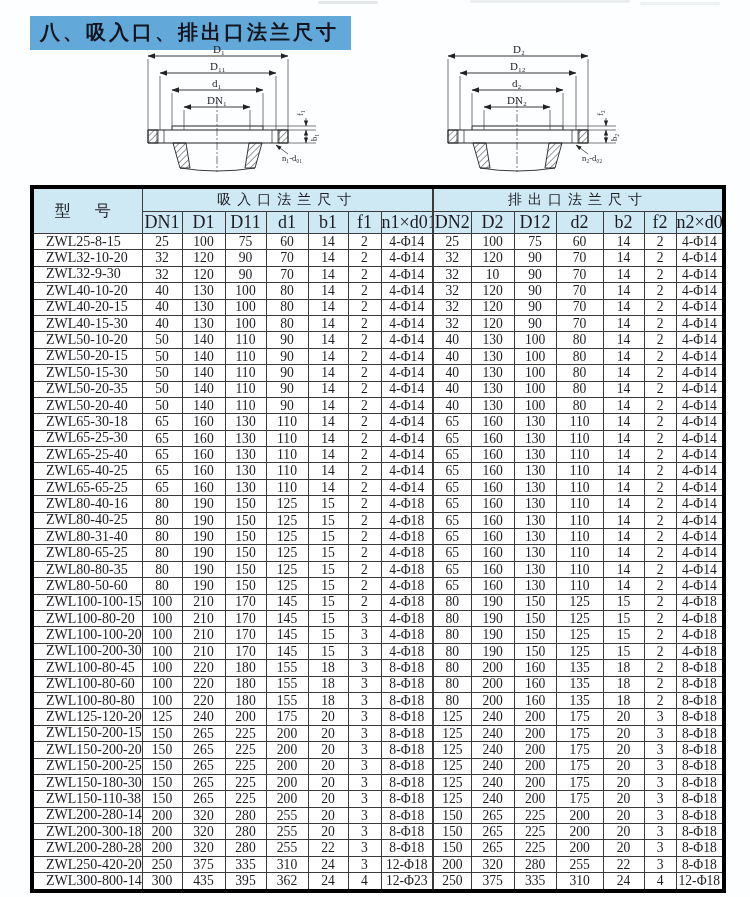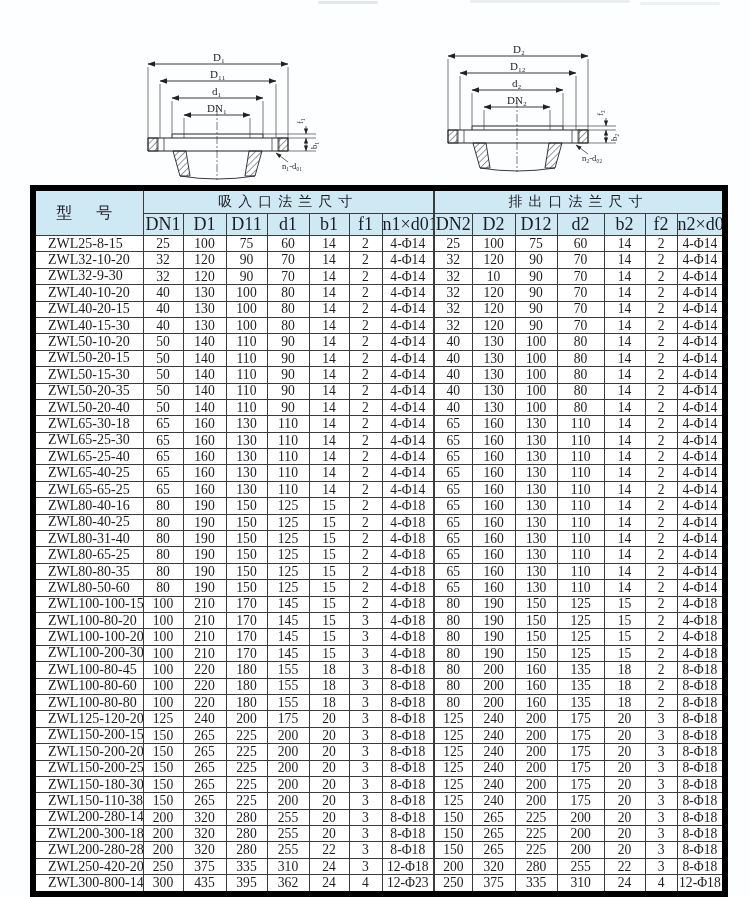--- a/index.html
+++ b/index.html
@@ -24,38 +24,38 @@
     position:absolute;left:30px;top:16px;
     background:#62a9da;
     padding:3px 12px 4px 10px;
     font-family:"Liberation Sans", sans-serif;
     font-weight:bold;font-size:20px;letter-spacing:3px;
     color:#14141e;
   }
 
   
   .diag{position:absolute;width:190px;height:132px;}
-  .diag-left{left:140px;top:50px;}
+  .diag-left{left:140px;top:42px;}
   .diag-right{left:440px;top:42px;}
   .diag svg{width:100%;height:100%;}
   .dimtext{font-family:"Liberation Serif",serif;font-size:11px;fill:#1c1c22;}
   .dimsmall{font-family:"Liberation Serif",serif;font-size:8.5px;fill:#1c1c22;}
 
   
   table.flange{
     position:absolute;left:30px;top:185px;
     width:692px;border-collapse:collapse;table-layout:fixed;
     font-family:"Liberation Serif",serif;
   }
   table.flange th, table.flange td{
     border:1px solid #3b3b3b;
     text-align:center;vertical-align:middle;
     padding:0;overflow:hidden;white-space:nowrap;
   }
-  table.flange{border:6px solid #000000;}
+  table.flange{border:4px solid #000000;}
   thead th{background:#cfe9f4;font-weight:normal;}
   .group-hdr{font-size:14px;letter-spacing:6px;height:22px;}
   .model-hdr{font-size:16px;letter-spacing:10px;}
   .col-hdr{font-size:18px;height:20px;}
   tbody td{font-size:13.6px;height:15.4px;line-height:1;background:#ffffff;}
   tbody td.model{text-align:left;padding-left:12px;font-size:14px;}
   .sep{border-left-width:2px !important;}
 
   col.c-model{width:110px;}
   col.c1{width:40px;}  col.c2{width:43px;}  col.c3{width:41px;}
@@ -67,20 +67,21 @@
 </style>
 </head>
 <body>
 
 <div class="page">
 
   <div class="smudge s1"></div>
   <div class="smudge s2"></div>
   <div class="smudge s3"></div>
 
+  <div class="title-bar">八、吸入口、排出口法兰尺寸</div>
 
   <div class="diag diag-left">
     <svg viewBox="0 0 190 132">
       <defs>
         <marker id="arwL" markerWidth="9" markerHeight="8" refX="8" refY="4" orient="auto-start-reverse">
           <path d="M0,1 L8.5,4 L0,7 z" fill="#222"></path>
         </marker>
         <pattern id="hatchL" patternUnits="userSpaceOnUse" width="4.5" height="4.5" patternTransform="rotate(45)">
           <line x1="0" y1="0" x2="0" y2="4.5" stroke="#333" stroke-width="1"></line>
         </pattern>

